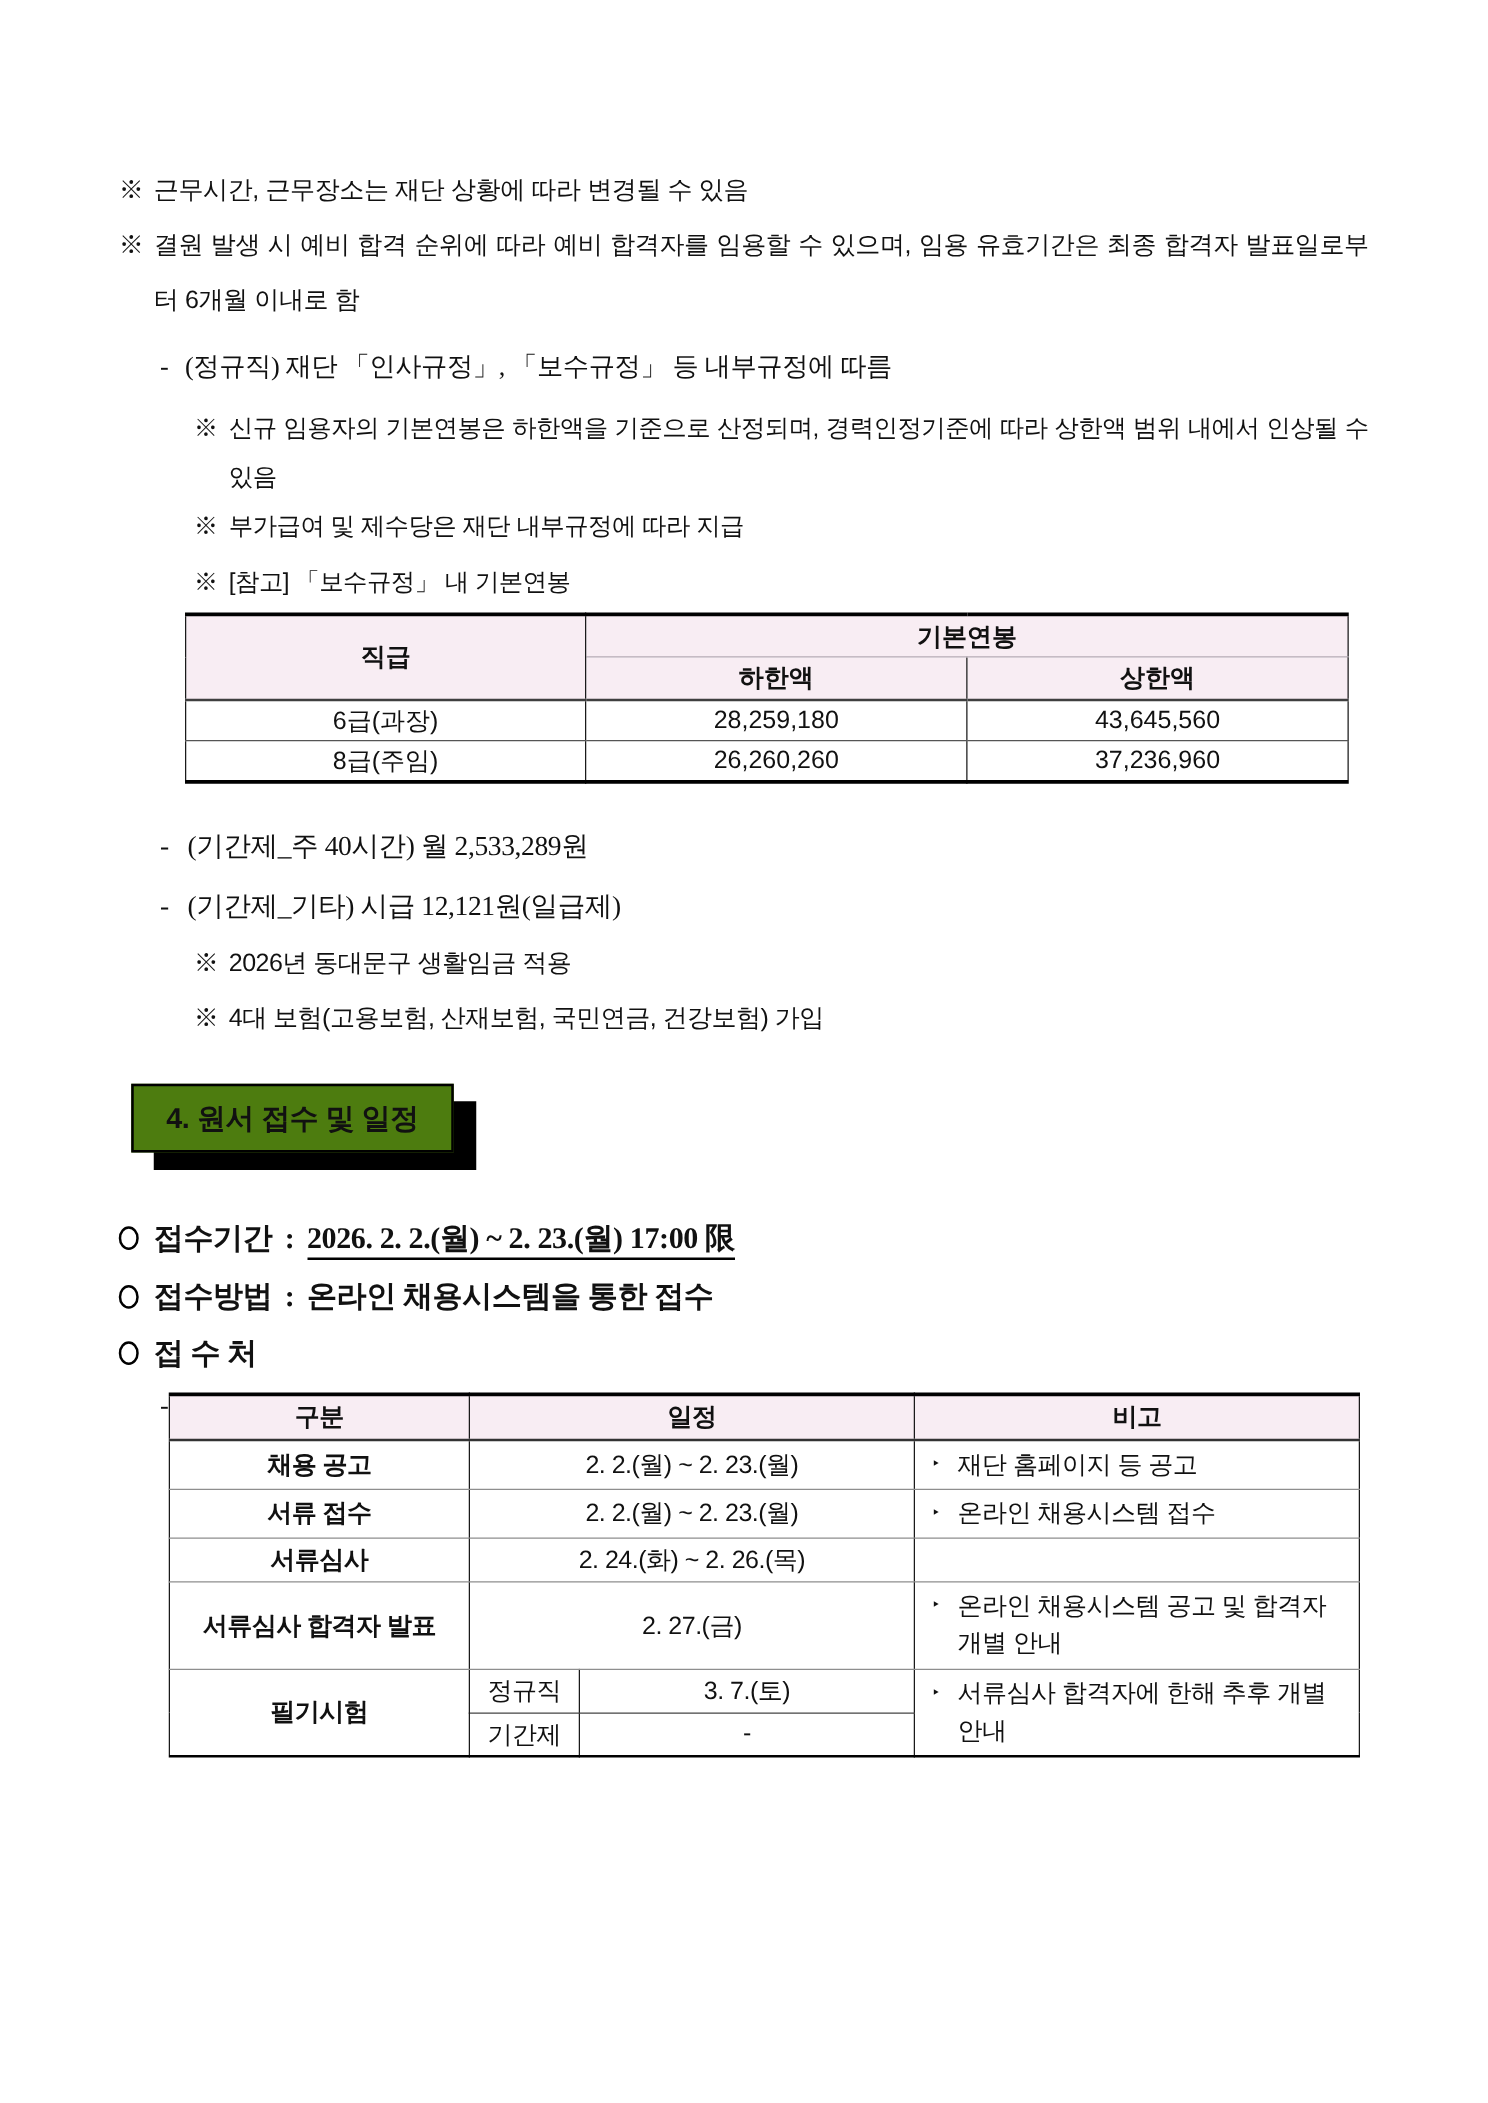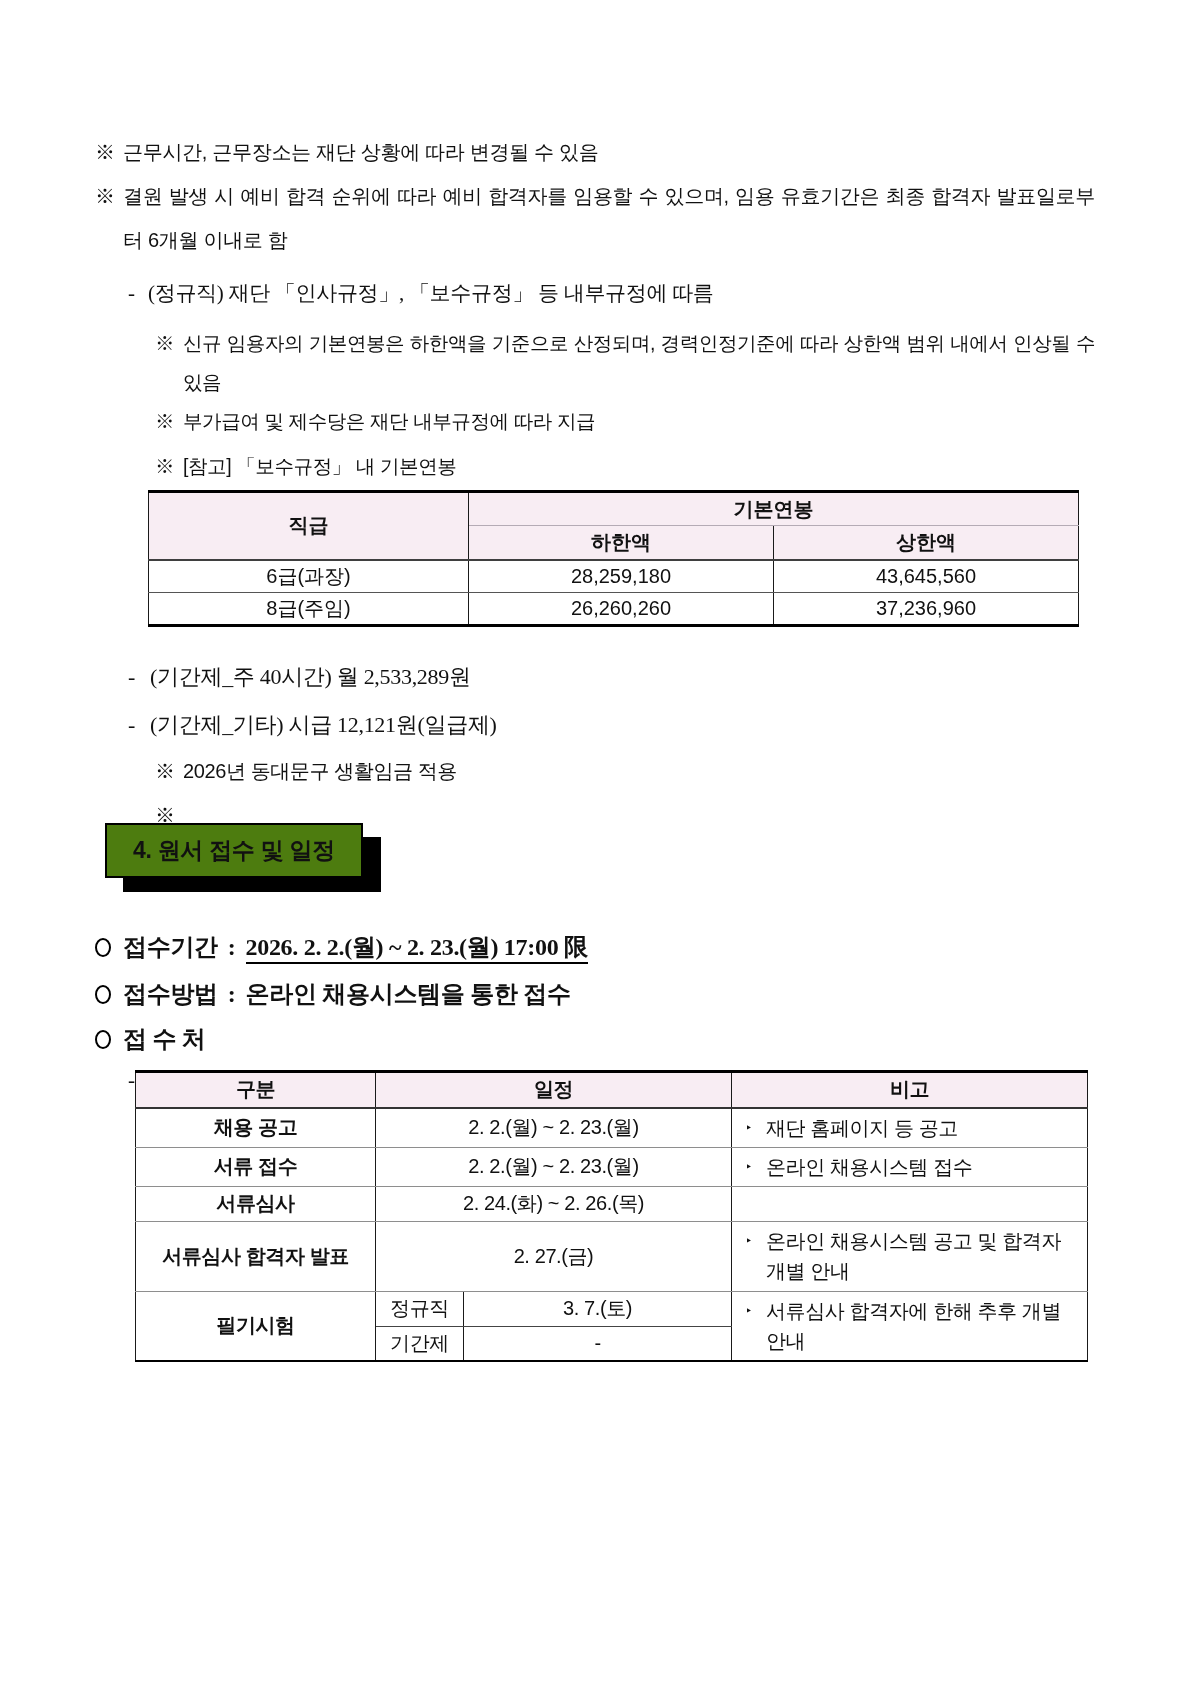--- a/index.html
+++ b/index.html
@@ -197,20 +197,21 @@
     <span>(기간제_기타) 시급 12,121원(일급제)</span>
   </div>
 
   <div class="l2-notes">
     <div class="ft-note hang">
       <span class="mk">※</span>
       <span>2026년 동대문구 생활임금 적용</span>
     </div>
     <div class="ft-note hang">
       <span class="mk">※</span>
+      <span>4대 보험(고용보험, 산재보험, 국민연금, 건강보험) 가입</span>
     </div>
   </div>
 
   <div>
     <div class="title-box">
       <span>4. 원서 접수 및 일정</span>
     </div>
   </div>
 
   <div class="big-line m-period">

